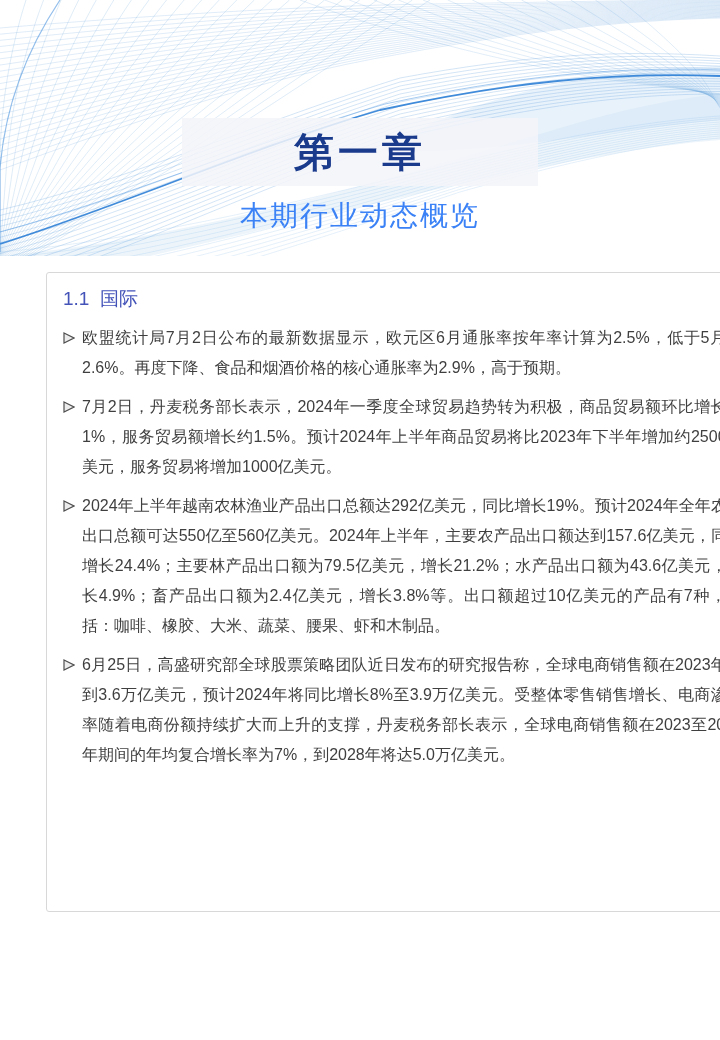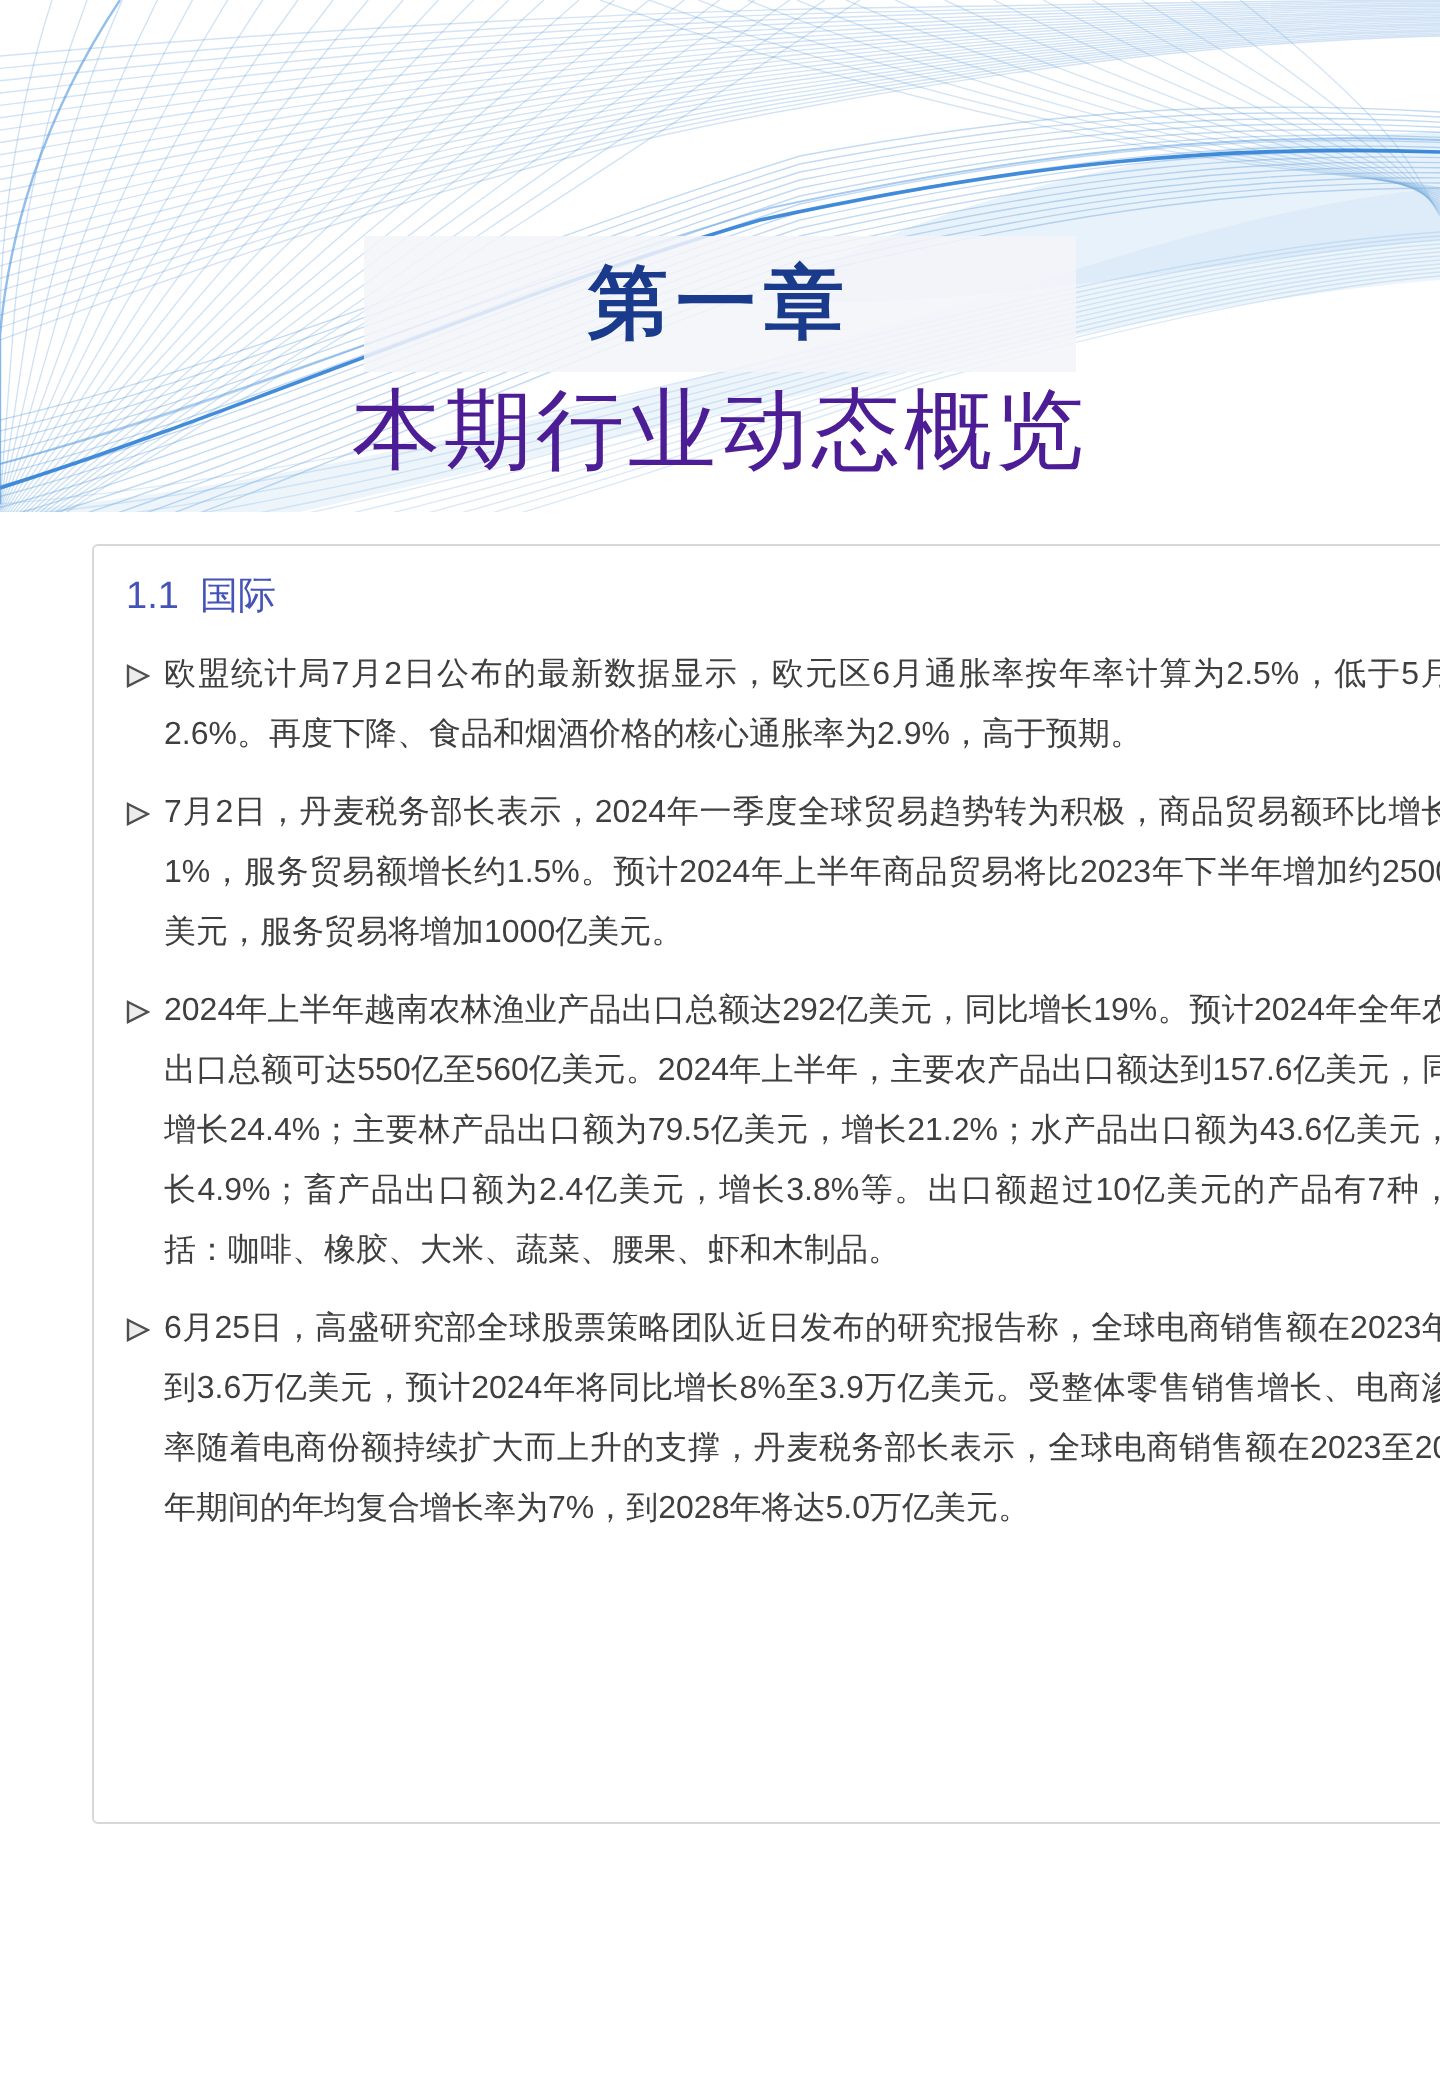--- a/index.html
+++ b/index.html
@@ -19,22 +19,22 @@
     color:#1A3A8C; line-height:48px;
   }
   .chapter-title .band{
     display:inline-block;
     background:rgba(243,245,249,0.85);
     padding:10px 112px;
   }
   .chapter-subtitle{
     position:absolute; top:192px; left:0; width:720px;
     margin:0; text-align:center;
-    font-size:44px; font-weight:400; letter-spacing:2px;
-    color:#4c1d95; line-height:48px;
+    font-size:28px; font-weight:400; letter-spacing:2px;
+    color:#3b82f6; line-height:48px;
   }
   
   .panel{
     box-sizing:border-box;
     margin:16px 44px 0 46px;
     width:714px;
     border:1px solid #D8D8D8;
     border-radius:3px;
     padding:12px 16px 12px 16px;
     min-height:640px;

